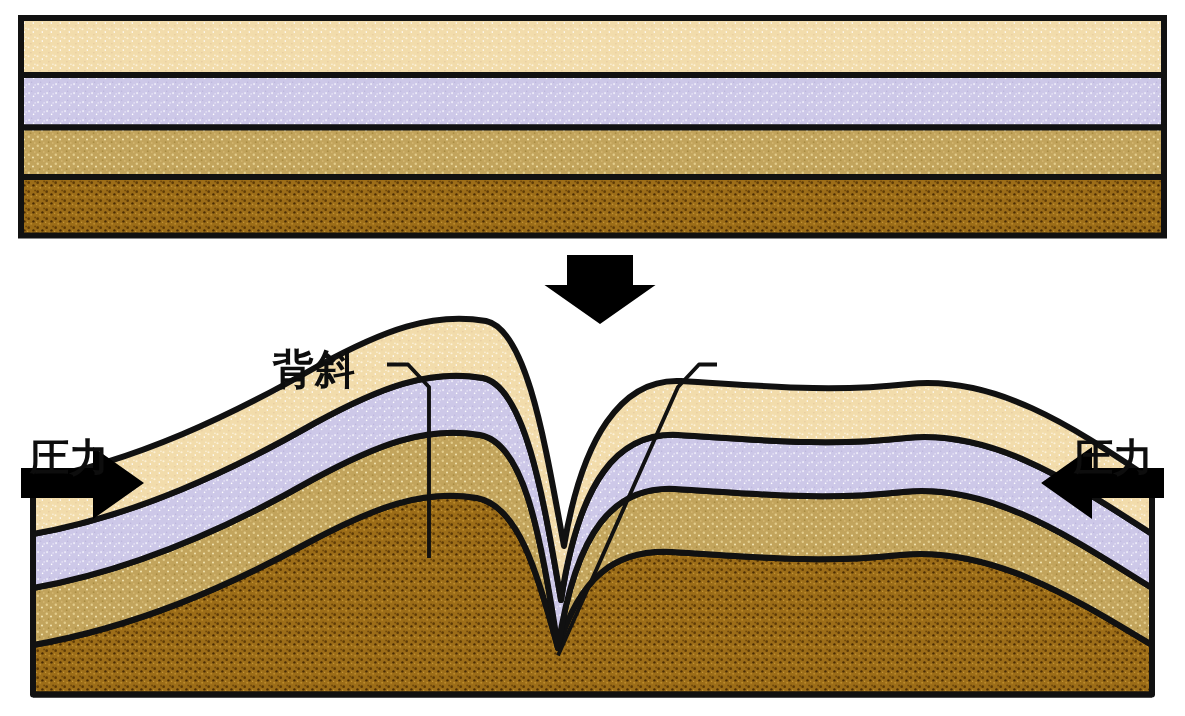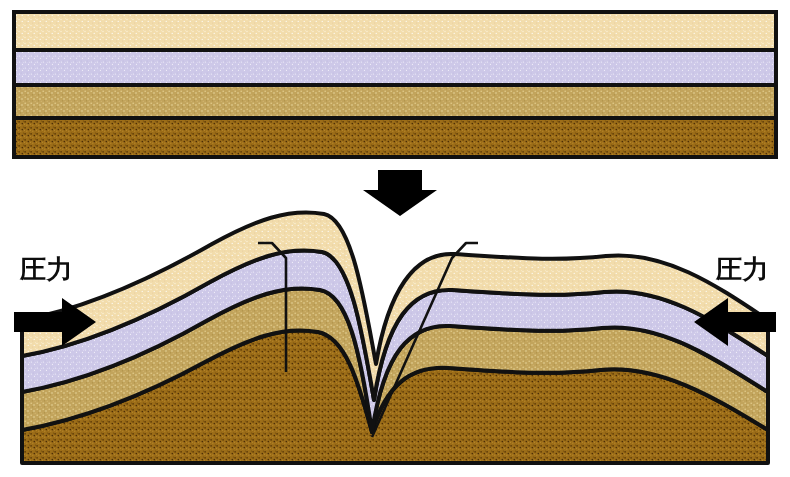--- a/index.html
+++ b/index.html
@@ -33,20 +33,21 @@
     font-weight: bold;
     color: #0d0d0d;
     white-space: nowrap;
     letter-spacing: 0.5px;
   }
   .lbl-fold {
     font-size: 27px;
   }
   .lbl-pressure {
     font-size: 26px;
+    margin-top: 36px;
   }
   #label-anticline { left: 182px; top: 228px; }
   #label-syncline  { left: 484px; top: 228px; }
   #label-pressure-left  { left: 20px;  top: 252px; }
   #label-pressure-right { left: 716px; top: 252px; }
 </style>
 </head>
 <body>
 
 <div id="stage">
@@ -167,19 +168,20 @@
     </g>
 
     <g>
       <path d="M 14 312 L 62 312 L 62 298 L 96 322 L 62 346 L 62 332 L 14 332 Z" fill="#000000"></path>
     </g>
     <g>
       <path d="M 776 312 L 728 312 L 728 298 L 694 322 L 728 346 L 728 332 L 776 332 Z" fill="#000000"></path>
     </g>
   </svg>
 
+  <div class="lbl lbl-fold" id="label-anticline">背斜</div>
 
 
   <div class="lbl lbl-pressure" id="label-pressure-left">圧力</div>
 
   <div class="lbl lbl-pressure" id="label-pressure-right">圧力</div>
 
 </div>
 
 </body></html>

